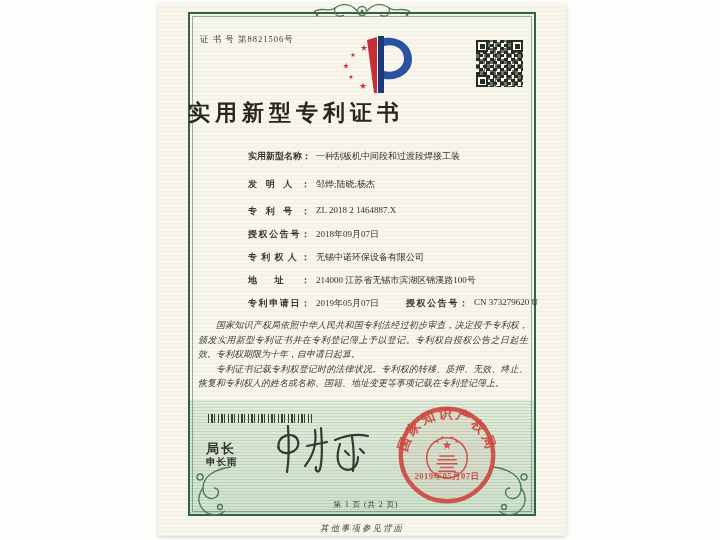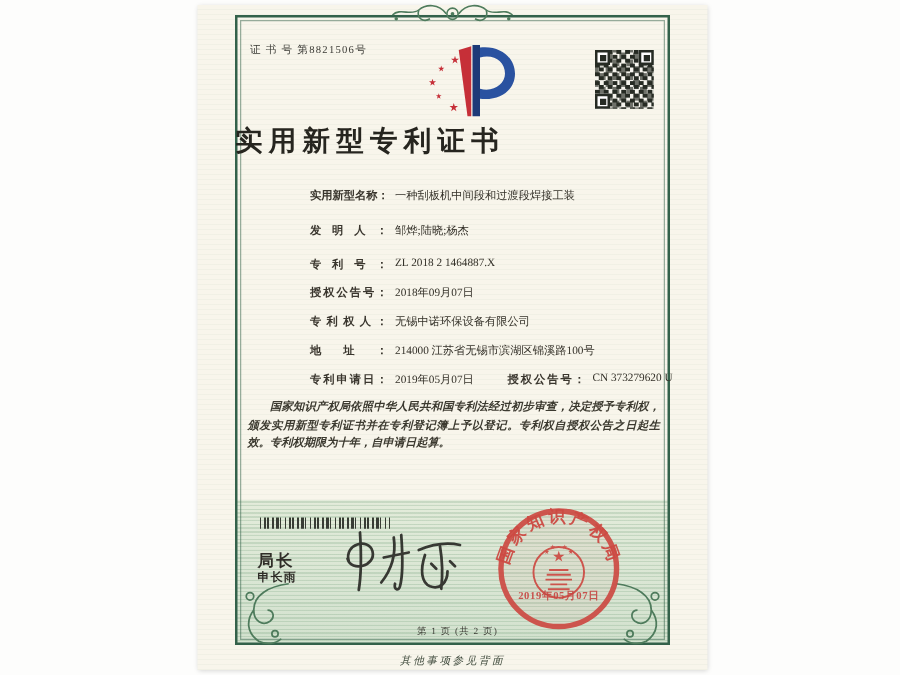--- a/index.html
+++ b/index.html
@@ -42,21 +42,21 @@
 
   .field-row{position:absolute;left:42px;width:330px;font-size:9px;color:#333028;white-space:nowrap;margin-left:48px;}
   .row-label{display:inline-block;width:62px;text-align:justify;text-align-last:justify;
              font-weight:bold;color:#3a362e;vertical-align:top;}
   .row-value{margin-left:6px;}
   .grant2{position:absolute;left:158px;top:0;}
   .r0{top:146px}.r1{top:174px}.r2{top:201px}.r3{top:224px}.r4{top:247px}.r5{top:270px}.r6{top:293px}
 
   .paras{left:40px;top:314px;width:330px;font-size:9px;line-height:1.62;text-align:justify;
          color:#3c3a30;font-style:italic;}
-  .paras p{text-indent:2em;font-weight:bold;}
+  .paras p{text-indent:2em;}
 
   .barcode{left:50px;top:410px;width:104px;height:9px;
     background:repeating-linear-gradient(90deg,var(--barcode_ink) 0 1px,transparent 1px 3px,
       var(--barcode_ink) 3px 5px,transparent 5px 6px,var(--barcode_ink) 6px 7px,transparent 7px 10px);}
   .director-title{left:48px;top:436px;font-size:13px;font-weight:bold;color:#2f2d28;letter-spacing:2px;}
   .director-name{left:48px;top:452px;font-size:9.5px;font-weight:bold;color:#2f2d28;letter-spacing:1px;}
   .signature{left:105px;top:418px;width:118px;height:54px;}
 
   .seal{left:236px;top:398px;width:106px;height:106px;}
   .seal-date{left:234px;top:467px;width:110px;text-align:center;font-size:8.5px;font-weight:bold;
@@ -155,20 +155,21 @@
     <div class="field-row r5">
       <span class="row-label">地址：</span><span class="row-value">214000 江苏省无锡市滨湖区锦溪路100号</span>
     </div>
     <div class="field-row r6">
       <span class="row-label">专利申请日：</span><span class="row-value">2019年05月07日</span>
       <span class="grant2"><span class="row-label">授权公告号：</span><span class="row-value">CN 373279620 U</span></span>
     </div>
 
     <div class="abs paras">
       <p>国家知识产权局依照中华人民共和国专利法经过初步审查，决定授予专利权，颁发实用新型专利证书并在专利登记簿上予以登记。专利权自授权公告之日起生效。专利权期限为十年，自申请日起算。</p>
+      <p>专利证书记载专利权登记时的法律状况。专利权的转移、质押、无效、终止、恢复和专利权人的姓名或名称、国籍、地址变更等事项记载在专利登记簿上。</p>
     </div>
 
     <div class="abs barcode"></div>
     <div class="abs director-title">局长</div>
     <div class="abs director-name">申长雨</div>
 
     <svg class="abs signature" viewBox="0 0 118 54">
       <g stroke="#22211e" stroke-width="2.2" fill="none" stroke-linecap="round" opacity="0.88">
         <path d="M16,27 C12,13 32,8 35,19 C38,31 18,36 15,25"></path>
         <path d="M25,4 C26,20 26,38 24,50"></path>

